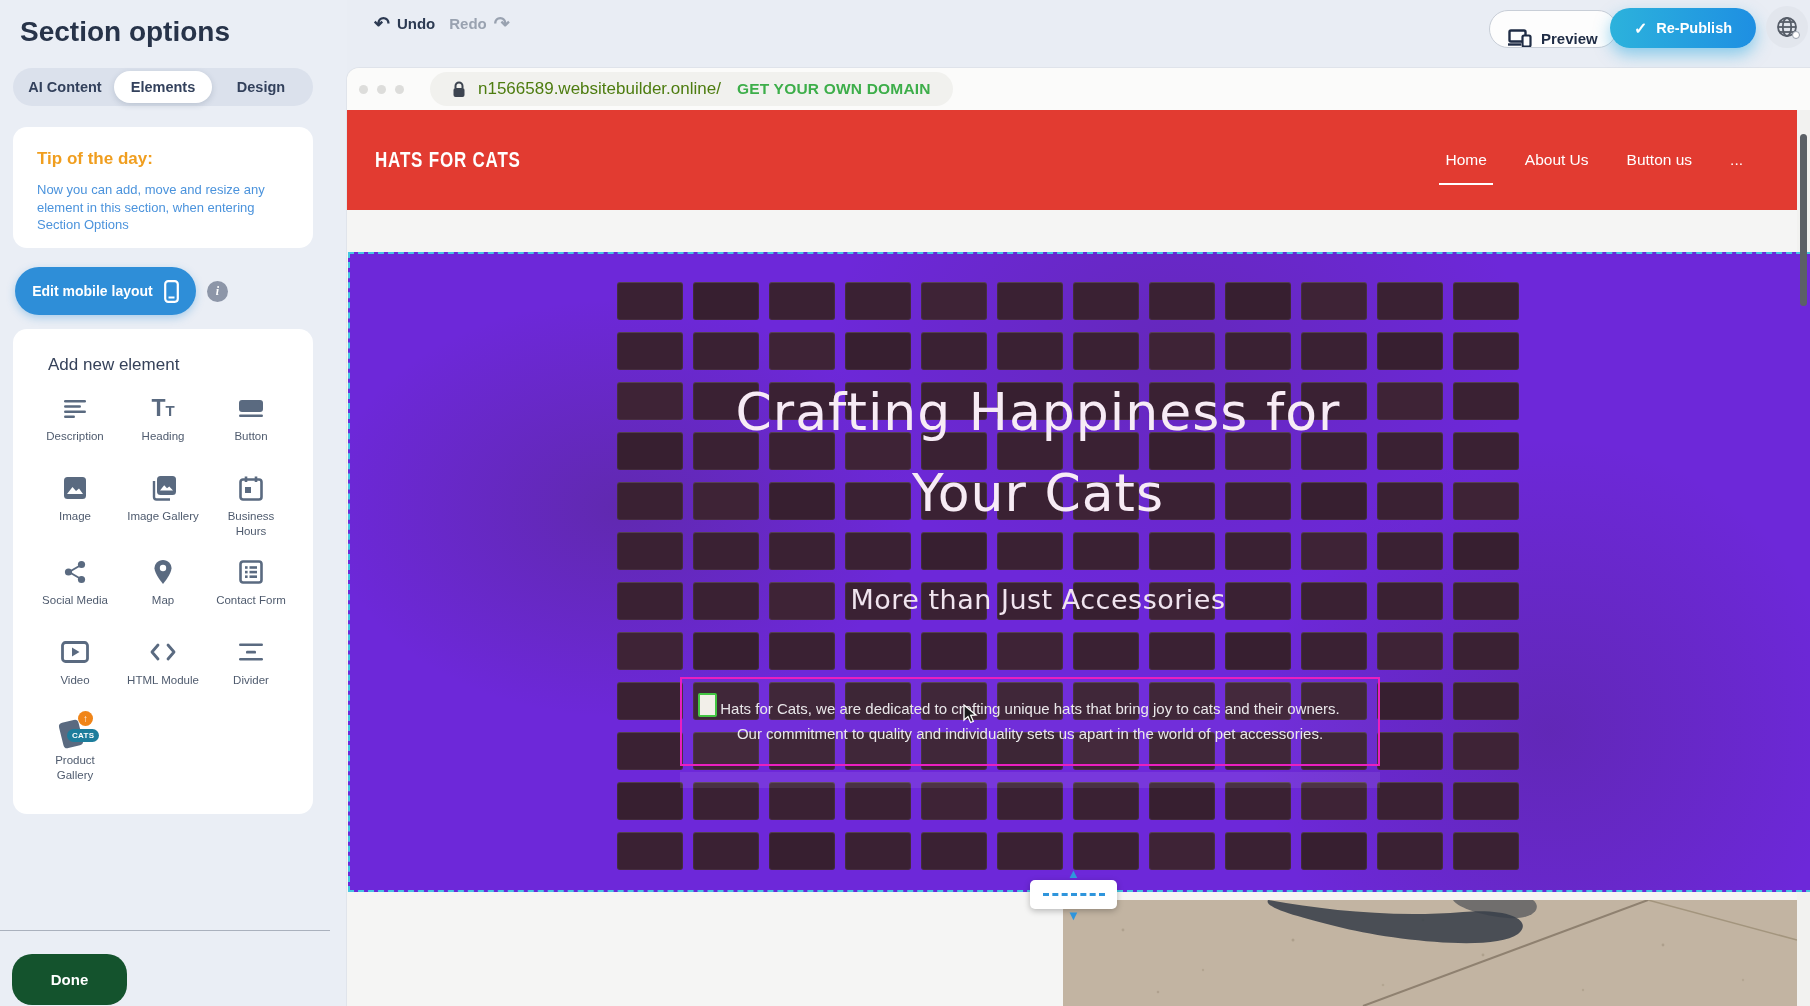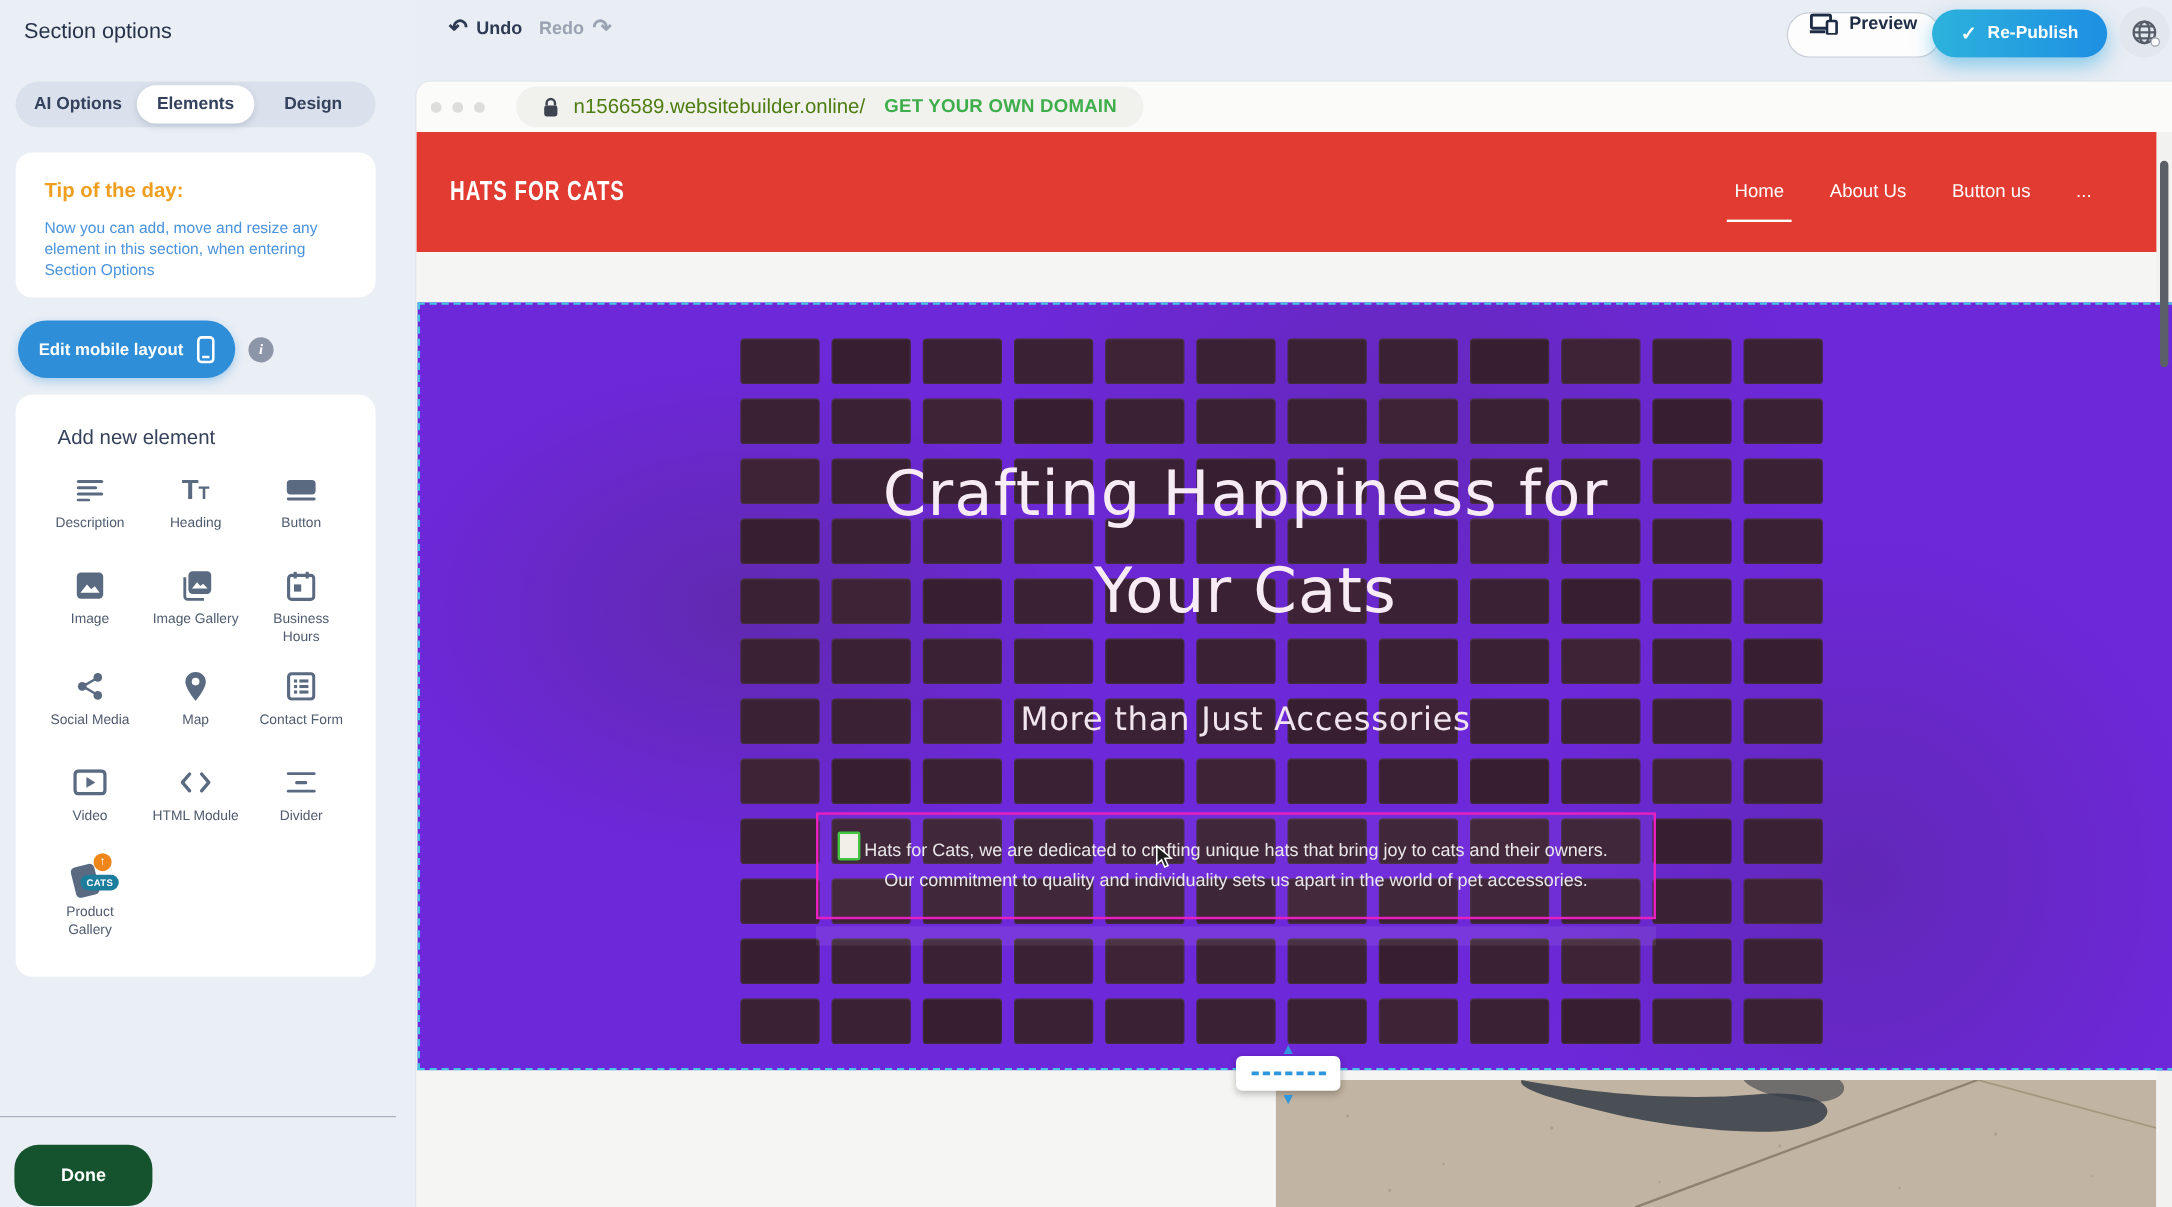--- a/index.html
+++ b/index.html
@@ -2,21 +2,21 @@
 <html><head>
 <meta charset="utf-8">
 <style>
   * { margin:0; padding:0; box-sizing:border-box; }
   html,body { width:1810px; height:1006px; }
   body { font-family:"Liberation Sans", sans-serif; }
   .app { position:relative; width:1810px; height:1006px; background:#e9edf4; overflow:hidden; }
 
   
   .left-panel { position:absolute; left:0; top:0; width:347px; height:1006px; background:#eaeef5; }
-  .panel-title { position:absolute; left:20px; top:16px; font-size:18px; font-weight:normal; color:#273349; }
+  .panel-title { position:absolute; left:20px; top:16px; font-size:28px; font-weight:bold; color:#273349; }
   .tabs { position:absolute; left:13px; top:68px; width:300px; height:38px; background:#dbe1ec; border-radius:19px; display:flex; align-items:center; padding:3px; }
   .tab { flex:1; height:32px; border-radius:16px; display:flex; align-items:center; justify-content:center; font-size:14.5px; font-weight:bold; color:#33415c; cursor:pointer; }
   .tab.active { background:#ffffff; box-shadow:0 2px 6px rgba(40,60,90,.18); }
   .card { position:absolute; background:#fff; border-radius:14px; }
   .tip-card { left:13px; top:127px; width:300px; height:121px; padding:22px 24px; }
   .tip-heading { color:#f09e1f; font-size:17px; font-weight:bold; }
   .tip-body { margin-top:12px; color:#4b93dc; font-size:13px; line-height:1.35; }
   .edit-mobile-btn { position:absolute; left:15px; top:267px; width:181px; height:48px; border-radius:24px; background:#2e8ed8; color:#fff; font-size:14px; font-weight:bold; display:flex; align-items:center; justify-content:center; gap:11px; cursor:pointer; box-shadow:0 3px 8px rgba(46,142,216,.35); }
   .info-btn { position:absolute; left:207px; top:281px; width:21px; height:21px; border-radius:50%; background:#8d96a8; color:#fff; font-size:12px; font-weight:bold; display:flex; align-items:center; justify-content:center; font-family:"Liberation Serif", serif; font-style:italic; }
   .add-card { left:13px; top:329px; width:300px; height:485px; padding:26px 18px; }
@@ -34,21 +34,21 @@
   .pg-shop { position:absolute; left:12px; top:14px; background:#1d7d9c; color:#fff; font-size:8px; font-weight:bold; border-radius:8px; padding:2px 5px; letter-spacing:.3px; }
   .pg-badge { position:absolute; left:23px; top:-4px; width:15px; height:15px; border-radius:50%; background:#f08519; color:#fff; font-size:10px; display:flex; align-items:center; justify-content:center; }
   .heading-glyph { font-weight:bold; color:#5a6a80; font-size:23px; line-height:1; }
   .heading-glyph .small-t { font-size:15px; }
 
   
   .undo-redo { position:absolute; left:374px; top:14px; display:flex; align-items:center; gap:14px; }
   .undo-btn { display:flex; align-items:center; gap:7px; color:#2c3a52; font-size:15px; font-weight:bold; cursor:pointer; }
   .redo-btn { display:flex; align-items:center; gap:7px; color:#99a2b0; font-size:15px; font-weight:bold; cursor:pointer; }
   .arrow-glyph { font-size:19px; line-height:1; }
-  .preview-btn { position:absolute; left:1489px; top:10px; height:38px; padding:0 18px; border-radius:19px; background:#fdfdfd; border:1.5px solid #c8ced7; display:flex; align-items:flex-start; gap:9px; font-size:15px; font-weight:bold; color:#1f2c45; cursor:pointer; }
+  .preview-btn { position:absolute; left:1489px; top:10px; height:38px; padding:0 18px; border-radius:19px; background:#fdfdfd; border:1.5px solid #c8ced7; display:flex; align-items:flex-end; gap:9px; font-size:15px; font-weight:bold; color:#1f2c45; cursor:pointer; }
   .republish-btn { position:absolute; left:1610px; top:8px; width:146px; height:40px; border-radius:20px; background:linear-gradient(90deg,#2cb2dc,#1e8fe2); box-shadow:0 7px 16px rgba(41,170,225,.5); display:flex; align-items:center; justify-content:center; gap:9px; color:#fff; font-size:14.5px; font-weight:bold; cursor:pointer; }
   .globe-btn { position:absolute; left:1766px; top:6px; width:42px; height:42px; border-radius:50%; background:#e2e6ed; display:flex; align-items:center; justify-content:center; cursor:pointer; }
   .globe-dot { position:absolute; right:8px; bottom:9px; width:8px; height:8px; border-radius:50%; background:#fff; border:1px solid #9aa2ae; }
 
   
   .browser { position:absolute; left:347px; top:68px; width:1463px; height:938px; background:#f2f2f0; border-top-left-radius:12px; overflow:hidden; box-shadow:0 0 0 1px rgba(0,0,0,.04); }
   .chrome { position:absolute; left:0; top:0; width:1463px; height:42px; background:#fbfbfa; display:flex; align-items:center; }
   .chrome-dots { display:flex; gap:9px; margin-left:12px; }
   .chrome-dot { width:9px; height:9px; border-radius:50%; background:#dddddb; }
   .url-pill { margin-left:26px; height:34px; border-radius:17px; background:#f1f1ee; display:flex; align-items:center; padding:0 22px; gap:12px; }
@@ -97,21 +97,21 @@
   .scrollbar-thumb { position:absolute; right:3px; top:66px; width:7px; height:172px; border-radius:4px; background:#5b6066; cursor:pointer; }
 </style>
 </head>
 <body>
 
 <div class="app">
 
   <div class="left-panel">
     <div class="panel-title">Section options</div>
     <div class="tabs">
-        <div class="tab">AI Options</div>
+        <div class="tab">AI Content</div>
         <div class="tab active">Elements</div>
         <div class="tab">Design</div>
       </div>
 
     <div class="card tip-card">
       <div class="tip-heading">Tip of the day:</div>
       <div class="tip-body">Now you can add, move and resize any element in this section, when entering Section Options</div>
     </div>
 
     <div class="edit-mobile-btn">

